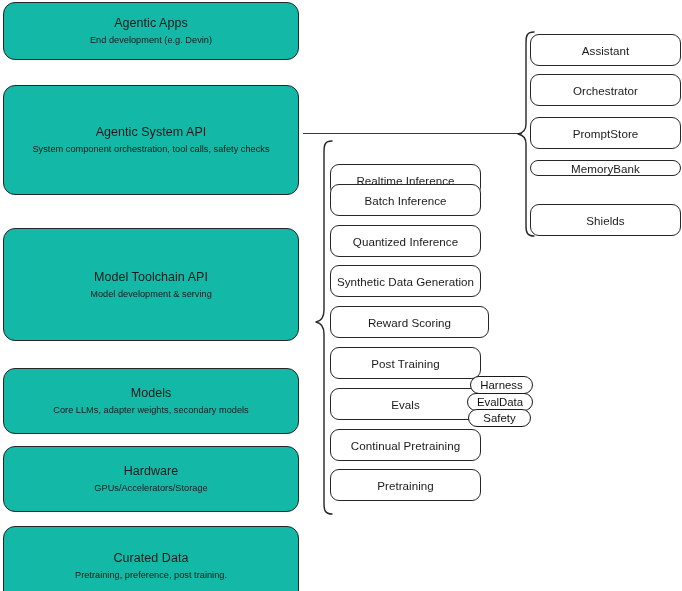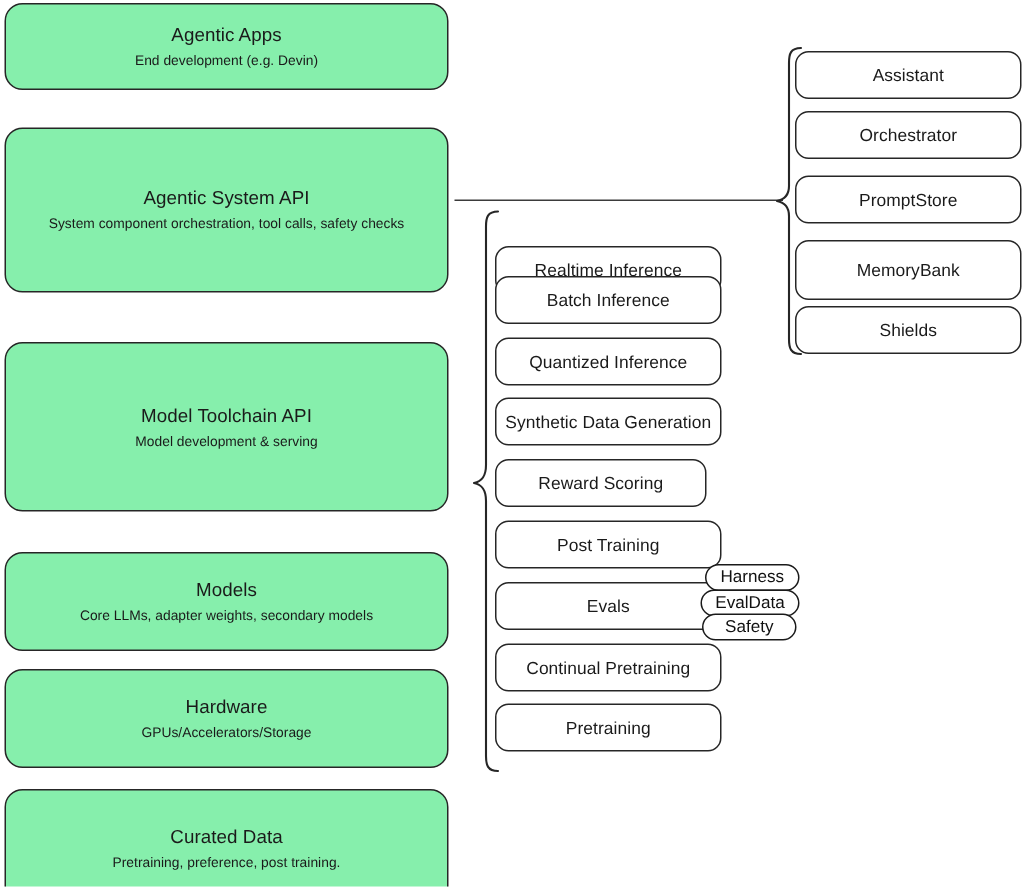--- a/index.html
+++ b/index.html
@@ -22,21 +22,21 @@
     left: 0; top: 0;
     width: 682px;
     height: 591px;
   }
 
   
   .stack-box {
     position: absolute;
     border: 1.3px solid #262626;
     border-radius: 12px;
-    background: #86efac;
+    background: #14b8a6;
     display: flex;
     flex-direction: column;
     align-items: center;
     justify-content: center;
     text-align: center;
     padding: 4px 8px;
   }
   .stack-title {
     font-size: 12.5px;
     line-height: 17px;
@@ -147,21 +147,21 @@
   </svg>
 
   <div class="item-box" style="left:330px; top:144px; width:151px; height:32px;margin-top:20px;">Realtime Inference</div>
 
   <div class="item-box" style="left:330px; top:184px; width:151px; height:32px;">Batch Inference</div>
 
   <div class="item-box" style="left:330px; top:225px; width:151px; height:32px;">Quantized Inference</div>
 
   <div class="item-box" style="left:330px; top:265px; width:151px; height:32px;">Synthetic Data Generation</div>
 
-  <div class="item-box" style="left:330px; top:306px; width:141px; height:32px;">Reward Scoring</div>
+  <div class="item-box" style="left:330px; top:306px; width:159px; height:32px;">Reward Scoring</div>
 
   <div class="item-box" style="left:330px; top:347px; width:151px; height:32px;">Post Training</div>
 
   <div class="item-box" style="left:330px; top:388px; width:151px; height:32px;">Evals</div>
 
   <div class="item-box" style="left:330px; top:429px; width:151px; height:32px;">Continual Pretraining</div>
 
   <div class="item-box" style="left:330px; top:469px; width:151px; height:32px;">Pretraining</div>
 
   <div class="pill" style="left:470px; top:376px; width:63px; height:18px;">Harness</div>
@@ -169,17 +169,17 @@
   <div class="pill" style="left:467px; top:393px; width:66px; height:18px;">EvalData</div>
 
   <div class="pill" style="left:468px; top:409px; width:63px; height:18px;">Safety</div>
 
   <div class="item-box" style="left:530px; top:34px; width:151px; height:32px;">Assistant</div>
 
   <div class="item-box" style="left:530px; top:74px; width:151px; height:32px;">Orchestrator</div>
 
   <div class="item-box" style="left:530px; top:117px; width:151px; height:32px;">PromptStore</div>
 
-  <div class="item-box" style="left:530px; top:160px; width:151px; height:40px;">MemoryBank</div>
+  <div class="item-box" style="left:530px; top:160px; width:151px; height:16px;">MemoryBank</div>
 
   <div class="item-box" style="left:530px; top:204px; width:151px; height:32px;">Shields</div>
 
 </div>
 
 </body></html>

